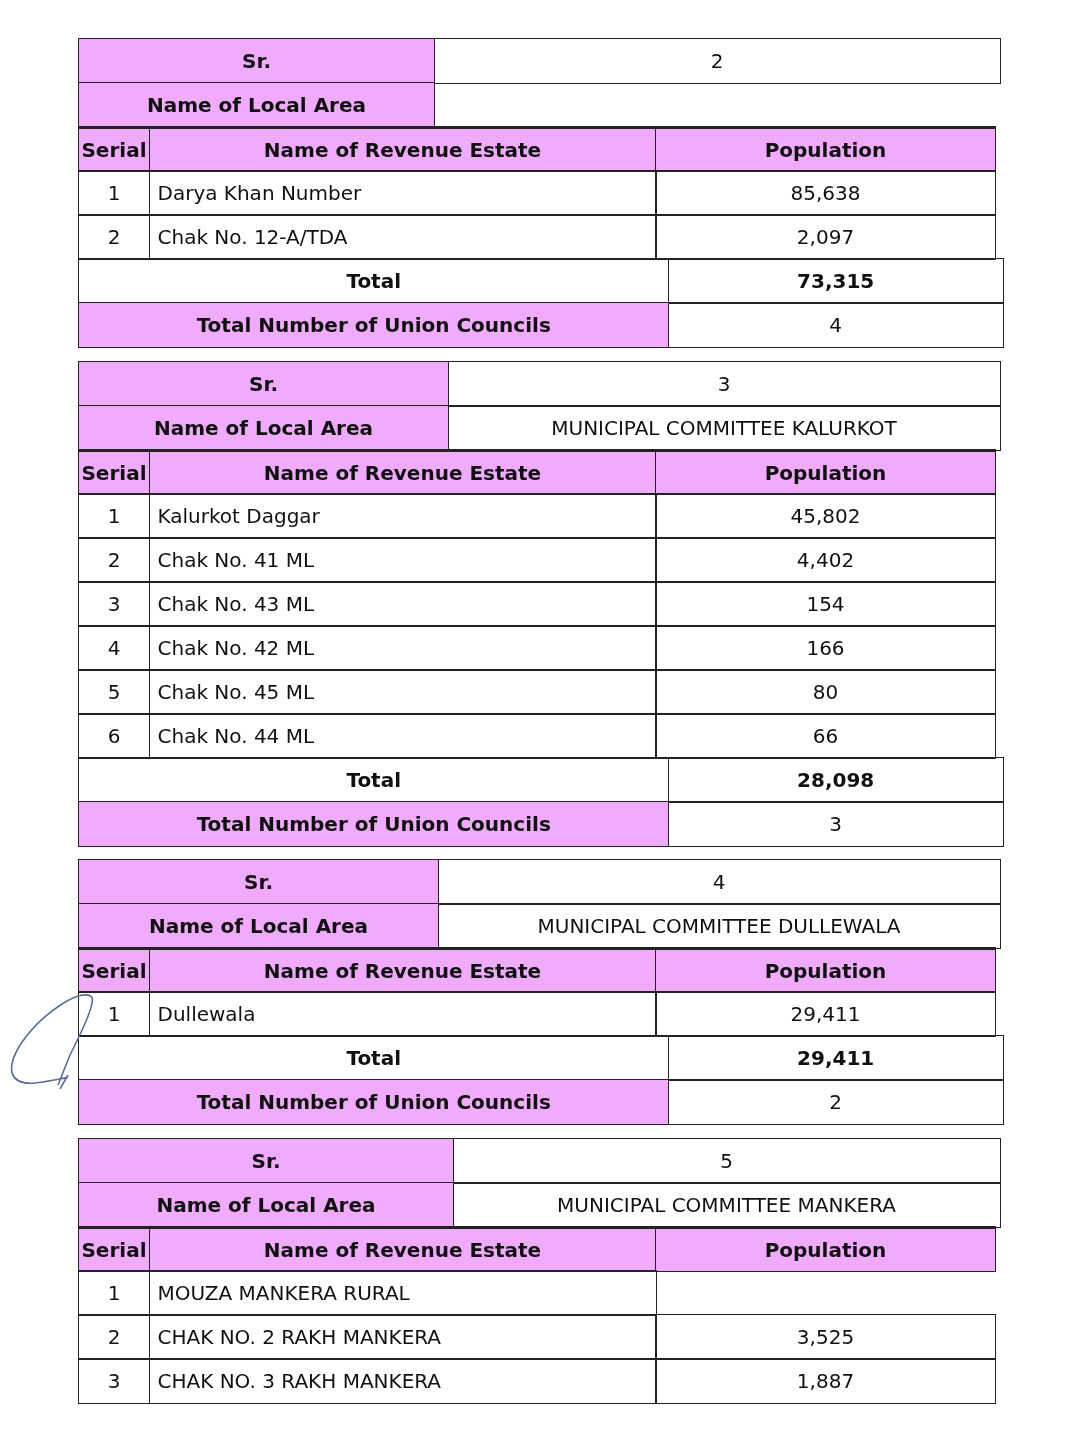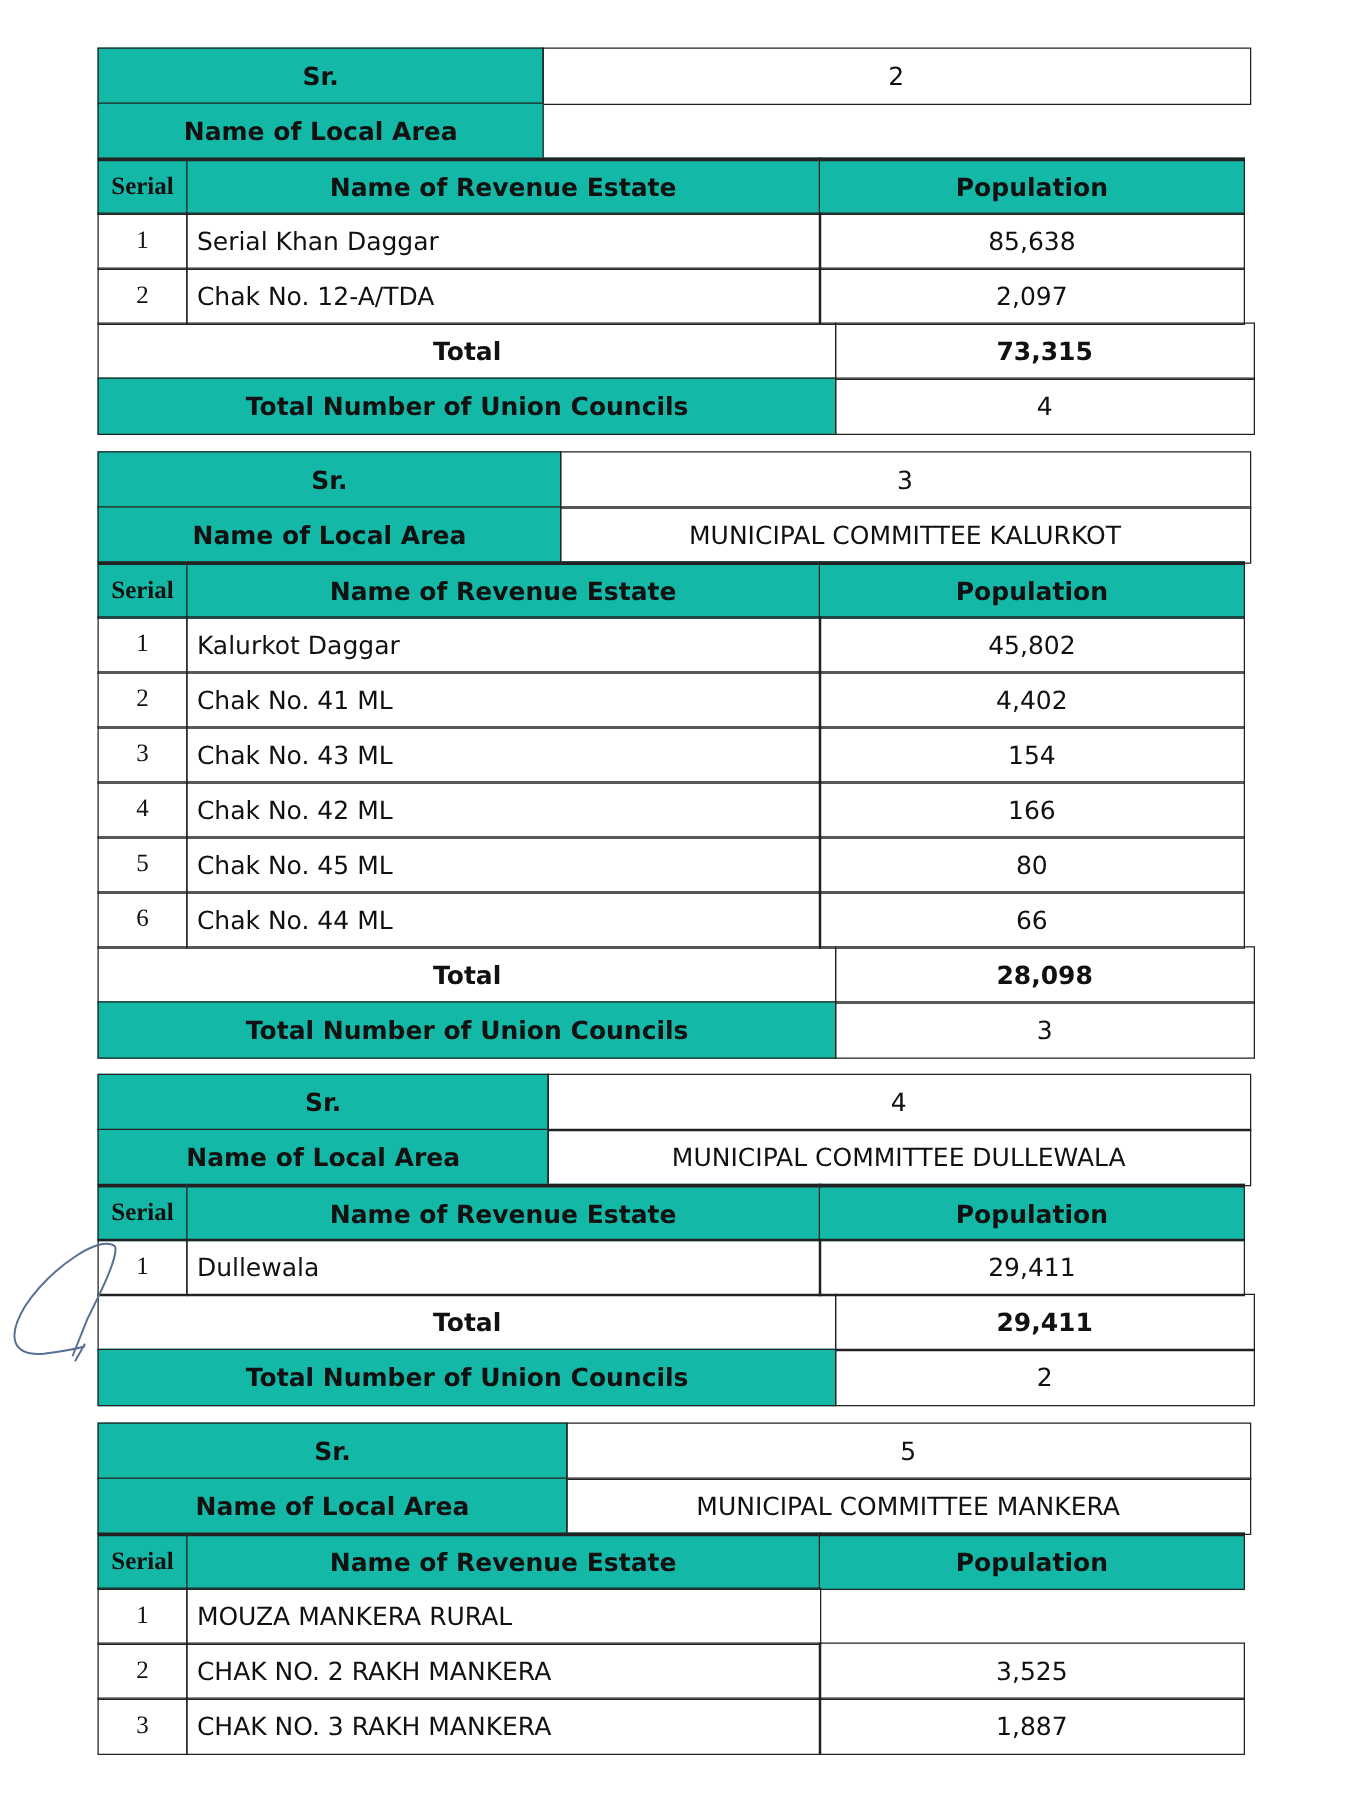--- a/index.html
+++ b/index.html
@@ -3,24 +3,24 @@
 <meta charset="utf-8">
 <style>
   html, body { margin: 0; padding: 0; background: #ffffff; }
   body { width: 1080px; height: 1440px; position: relative; overflow: hidden;
          font-family: "DejaVu Sans", sans-serif; color: #111; }
   .block { position: absolute; left: 78px; width: 924px; }
   .row { display: flex; height: 44px; box-sizing: border-box; }
   .cell { box-sizing: border-box; border: 1.5px solid #222; margin-right: -1.5px; margin-bottom: -1.5px;
           display: flex; align-items: center; justify-content: center; font-size: 20px;
           overflow: hidden; white-space: nowrap; }
-  .gray { background: #14b8a6; }
+  .gray { background: #f0abfc; }
   .b { font-weight: bold; }
   .left { justify-content: flex-start; padding-left: 8px; }
-  .c-ser { width: 72px; font-family: Liberation Serif, serif; }
+  .c-ser { width: 72px; }
   .c-name { width: 508px; }
   .c-pop { width: 341px; }
   .c-span { width: 601px; }
   .thick { border-top-width: 3px; }
   #signature { position: absolute; left: 0; top: 985px; width: 110px; height: 115px; }
 </style>
 </head>
 <body>
 
 <div id="doc">
@@ -32,21 +32,21 @@
       <div class="row">
       <div class="cell gray b" style="width:357px">Name of Local Area</div>
       </div>
       <div class="row">
       <div class="cell gray b thick c-ser">Serial</div>
       <div class="cell gray b thick c-name">Name of Revenue Estate</div>
       <div class="cell gray b thick c-pop">Population</div>
       </div>
       <div class="row">
         <div class="cell c-ser">1</div>
-        <div class="cell left c-name">Serial Khan Daggar</div>
+        <div class="cell left c-name">Darya Khan Number</div>
         <div class="cell c-pop">85,638</div>
       </div>
       <div class="row">
         <div class="cell c-ser">2</div>
         <div class="cell left c-name">Chak No. 12-A/TDA</div>
         <div class="cell c-pop">2,097</div>
       </div>
       <div class="row">
         <div class="cell b c-span">Total</div>
         <div class="cell b c-pop">73,315</div>

